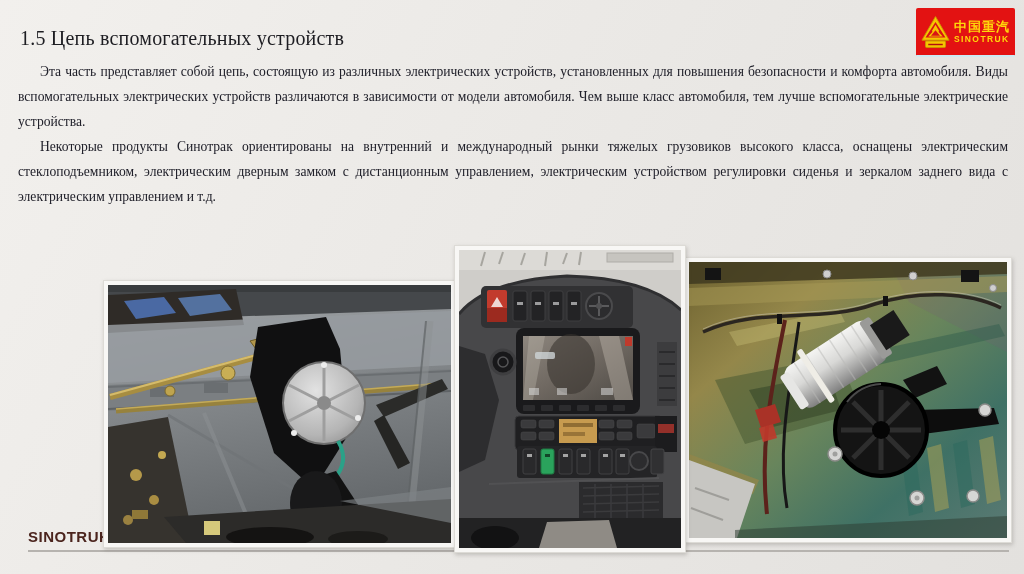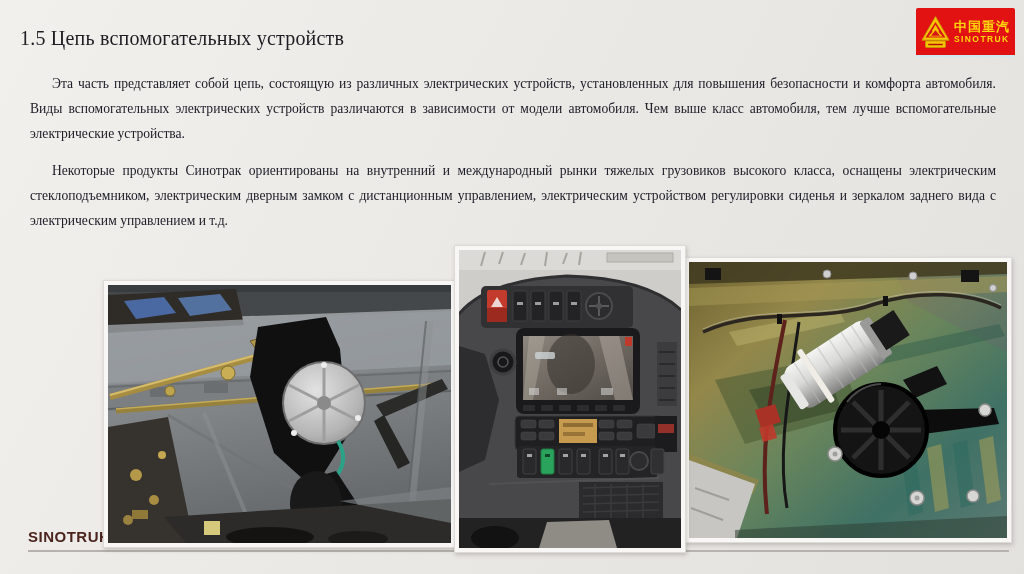--- a/index.html
+++ b/index.html
@@ -4,21 +4,21 @@
 <style>
   html,body{margin:0;padding:0;}
   body{width:1024px;height:574px;overflow:hidden;position:relative;
        font-family:"Liberation Serif",serif;}
   .slide{position:absolute;inset:0;
          background:linear-gradient(118deg,#f2f0ed 0%,#ebe9e6 45%,#e3e1de 100%);}
   .title{position:absolute;left:20px;top:27px;margin:0;
          font-size:20px;font-weight:400;color:#1d1d22;letter-spacing:.2px;}
   .body-text{position:absolute;left:18px;right:16px;top:59px;
          font-size:13.6px;line-height:25px;color:#20202a;text-align:justify;}
-  .body-text p{margin:12px;text-indent:22px;}
+  .body-text p{margin:0;text-indent:22px;}
 
   
   .logo{position:absolute;left:916px;top:8px;width:99px;height:49px;
         background:#e31212;border-radius:2px;display:flex;align-items:center;
         padding:8px 5px;box-sizing:border-box;gap:4px;
         border-bottom:2px solid #cdeaf2;}
   .logo-text{display:flex;flex-direction:column;justify-content:center;}
   .logo-cn{font-family:"DejaVu Sans",sans-serif;font-weight:700;font-size:13px;
            line-height:15px;color:#ffd60a;letter-spacing:1px;white-space:nowrap;}
   .logo-en{font-family:"Liberation Sans",sans-serif;font-weight:700;font-size:8.5px;

